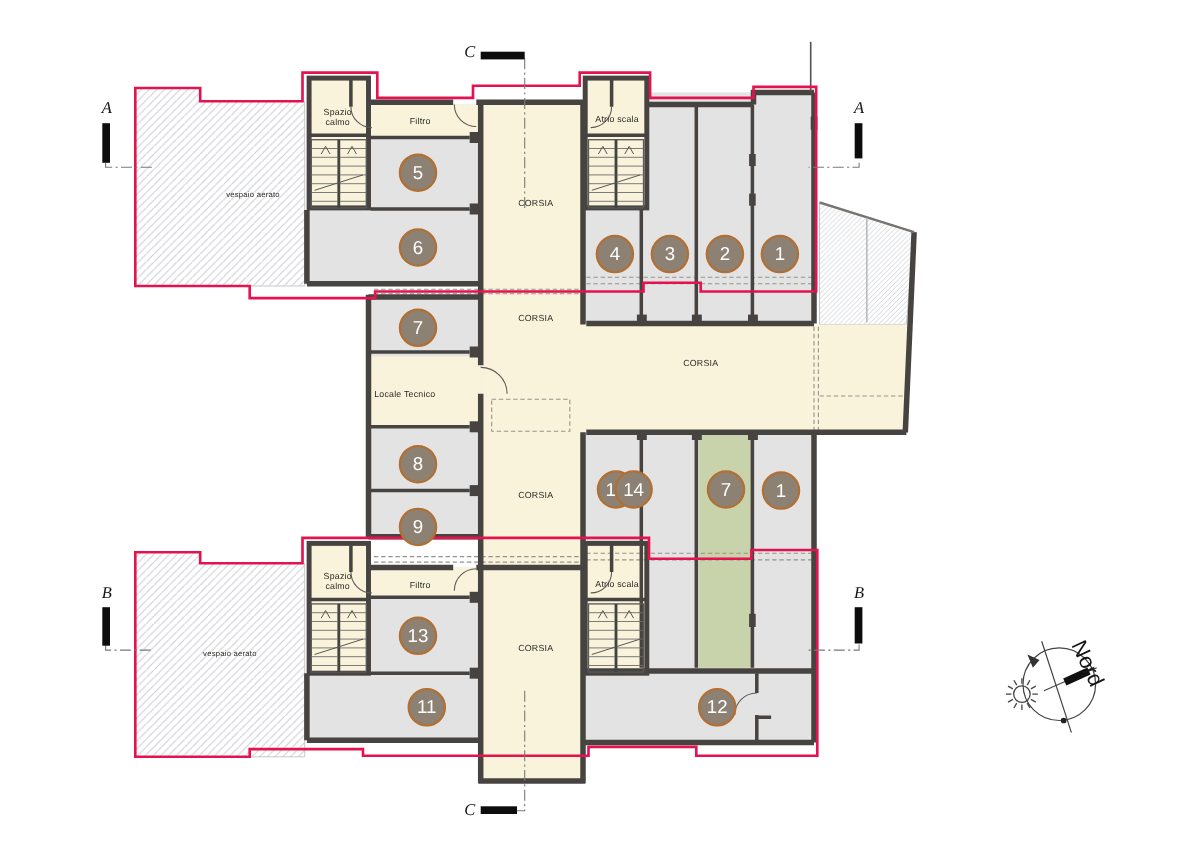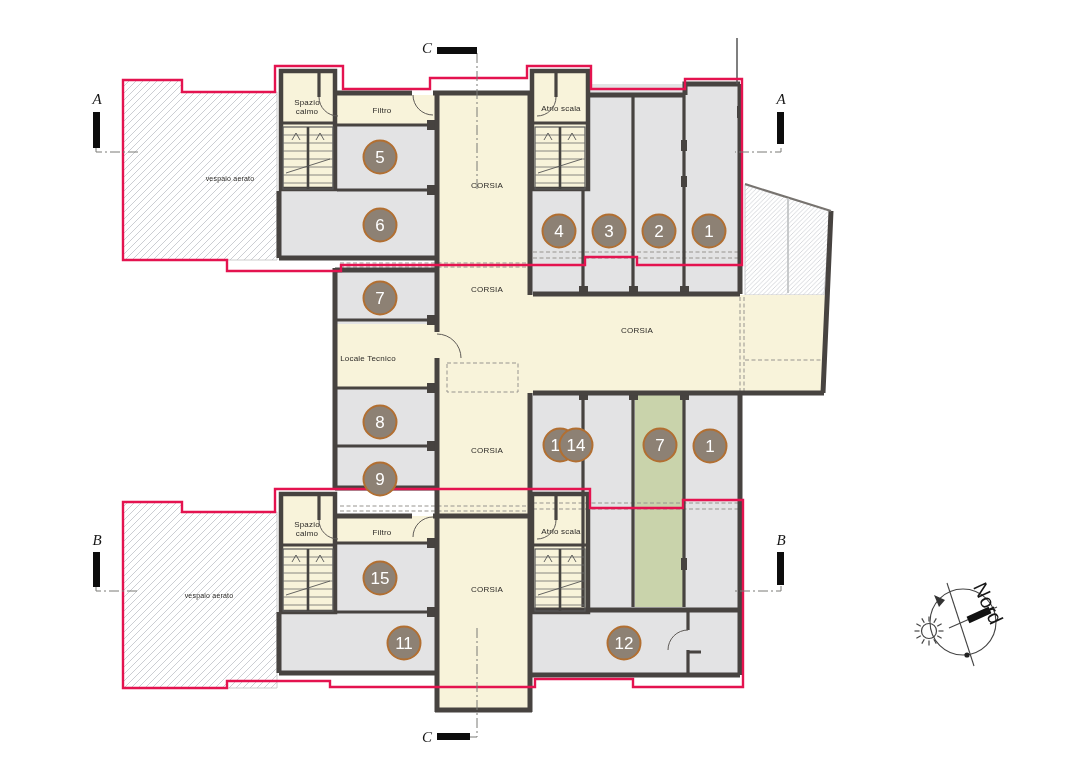--- a/index.html
+++ b/index.html
@@ -238,26 +238,26 @@
 <div class="room-circle" style="left:380px;top:298px">
       <span>7</span>
     </div>
 <div class="room-circle" style="left:380px;top:422px">
       <span>8</span>
     </div>
 <div class="room-circle" style="left:380px;top:479px">
       <span>9</span>
     </div>
 <div class="room-circle" style="left:380px;top:578px">
-      <span>15</span>
-    </div>
-<div class="room-circle" style="left:404px;top:643px">
+      <span>13</span>
+    </div>
+<div class="room-circle" style="left:388px;top:643px">
       <span>11</span>
     </div>
-<div class="room-circle" style="left:624px;top:643px">
+<div class="room-circle" style="left:652px;top:643px">
       <span>12</span>
     </div>
 <div class="room-circle" style="left:560px;top:445px">
       <span>16</span>
     </div>
 <div class="room-circle" style="left:576px;top:445px">
       <span>14</span>
     </div>
 <div class="room-circle" style="left:660px;top:445px">
       <span>7</span>

